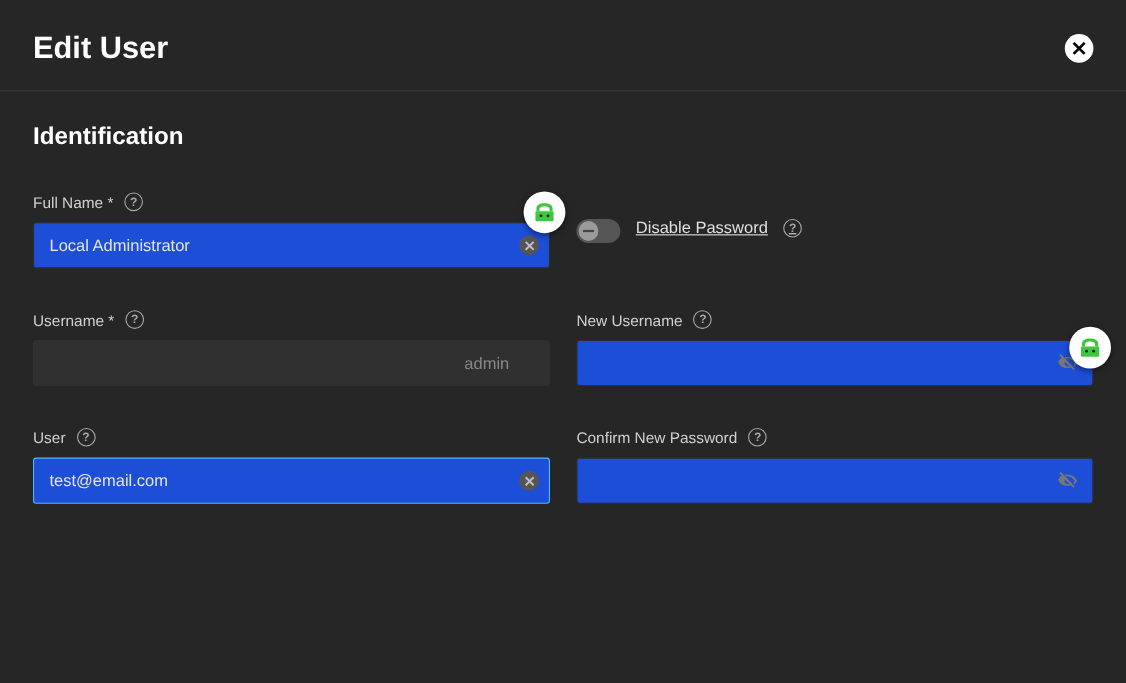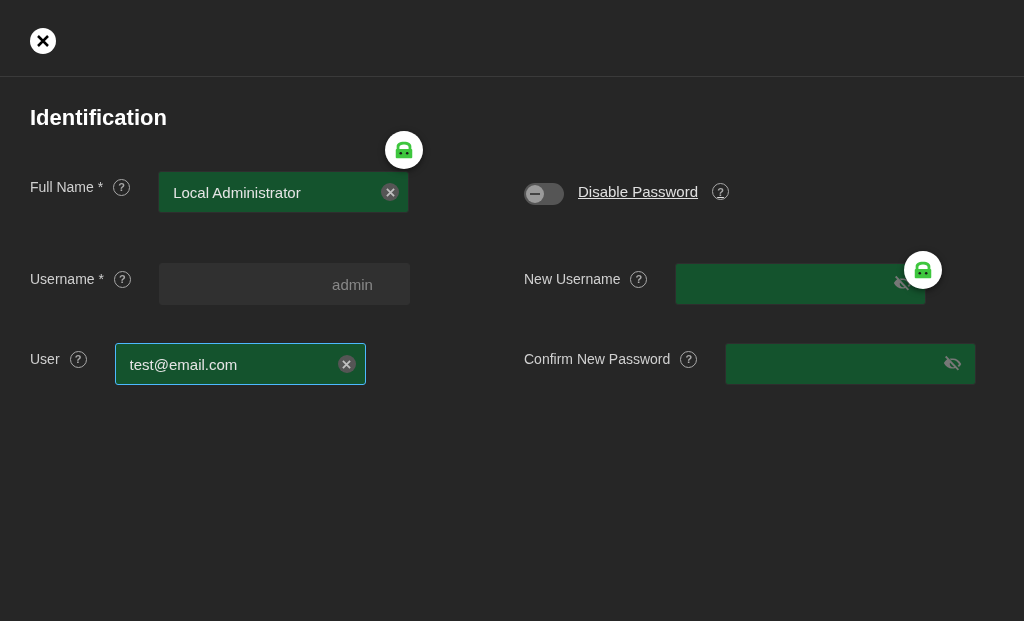--- a/index.html
+++ b/index.html
@@ -50,34 +50,33 @@
 }
 
 .content {
   padding: 28px 30px;
 }
 
 .section-title {
   font-size: 22px;
   font-weight: 700;
   color: #ffffff;
-  margin-bottom: 28px;
+  margin-bottom: 38px;
 }
 
 .form-grid {
   display: grid;
   grid-template-columns: 1fr 1fr;
   column-gap: 24px;
   row-gap: 38px;
 }
 
 .form-field {
   display: flex;
-  flex-direction: row;
-  gap: 28px;
+  flex-direction: column;
 }
 
 .label-row {
   display: flex;
   align-items: center;
   gap: 10px;
   margin-bottom: 10px;
 }
 
 .field-label {
@@ -101,21 +100,21 @@
 
 .input-wrap {
   position: relative;
   display: flex;
   align-items: center;
 }
 
 .text-input {
   width: 100%;
   height: 42px;
-  background: #14532d;
+  background: #1d4ed8;
   border: 1px solid #2e2e2e;
   border-radius: 3px;
   color: #e5e5e5;
   font-size: 15px;
   padding: 0 36px 0 14px;
   outline: none;
 }
 
 .text-input:disabled {
   background: #303030;
@@ -235,20 +234,21 @@
   font-size: 22px;
   font-weight: 700;
   color: #ffffff;
   margin-top: 70px;
 }
 </style>
 </head>
 <body>
 
 <div class="header">
+  <h1 class="page-title">Edit User</h1>
   <div class="close-btn">
     <svg viewBox="0 0 14 14" fill="none" stroke="currentColor" stroke-width="2.5">
       <path d="M2 2 L12 12 M12 2 L2 12"></path>
     </svg>
   </div>
 </div>
 
 <div class="content">
   <h2 class="section-title">Identification</h2>
 

